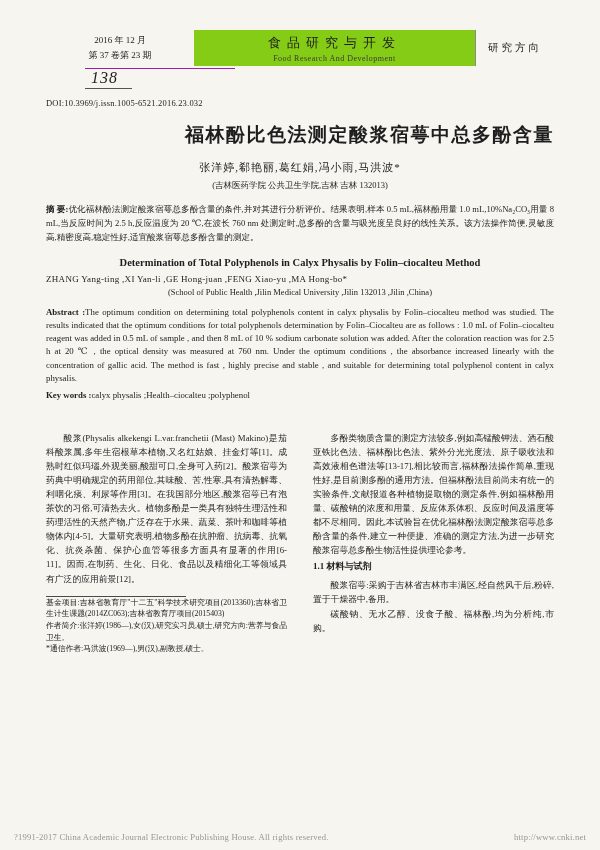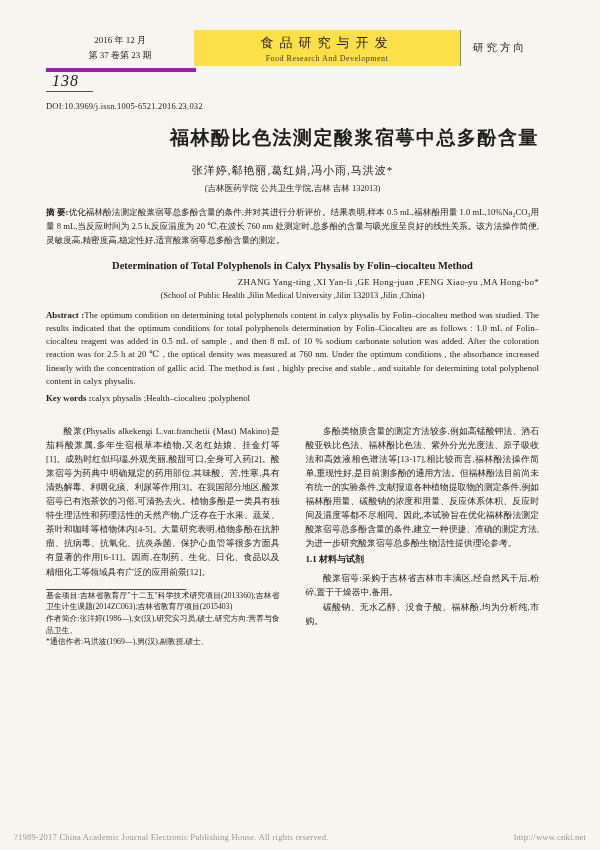--- a/index.html
+++ b/index.html
@@ -6,53 +6,53 @@
   .page {
     position:relative;
     width:600px; height:850px;
     margin:0 auto;
     background:#f6f5f0;
     color:#1e1e1e;
     font-family:"Liberation Serif","DejaVu Serif",serif;
     overflow:hidden;
     box-sizing:border-box;
   }
-  .content { padding:30px 61px 0 46px; }
+  .content { padding:30px 46px 0 46px; }
 
   
   .hdr { display:flex; align-items:stretch; }
   .hdr-left { width:148px; text-align:center; font-size:9px; line-height:1.65; padding-top:3px; }
-  .hdr-center { flex:1; background:#fde047; text-align:center; padding:4px 0 3px 0; }
+  .hdr-center { flex:1; background:#84cc16; text-align:center; padding:4px 0 3px 0; }
   .hdr-center .cn { font-size:13px; letter-spacing:6px; }
   .hdr-center .en { font-size:8px; color:#3a3a3a; margin-top:2px; letter-spacing:0.5px;text-align:center; }
   .hdr-right { width:78px; border-left:1px solid #8a8a84; display:flex; align-items:center; justify-content:center; font-size:10.5px; letter-spacing:3px; }
 
-  .pagenum-wrap { width:150px; margin-top:2px; border-top:4px solid #a21caf; }
+  .pagenum-wrap { width:150px; margin-top:2px; border-top:1px solid #a21caf;margin-left:39px; }
   .pagenum { display:inline-block; font-style:italic; font-size:16px; padding:0 14px 1px 6px; border-bottom:1px solid #55554f; letter-spacing:1px; }
 
   .doi { font-size:8.5px; margin-top:9px; letter-spacing:0.2px; }
 
   
   .title-cn { text-align:right; font-size:19px; font-weight:bold; letter-spacing:1.5px; margin-top:14px; }
   .authors-cn { text-align:center; font-size:11px; margin-top:12px; letter-spacing:1px; }
   .affil-cn { text-align:center; font-size:8.5px; margin-top:5px; }
 
   .abstract-cn { font-size:8.6px; line-height:1.62; text-align:justify; margin-top:11px; }
   .kw-cn { font-size:8.6px; margin-top:3px; }
   .b { font-weight:bold; }
 
   
   .title-en { text-align:center; font-size:10.5px; font-weight:bold; margin-top:12px; }
-  .authors-en { text-align:right; font-size:9px; margin-top:6px; letter-spacing:0.3px; }
+  .authors-en { text-align:left; font-size:9px; margin-top:6px; letter-spacing:0.3px; }
   .affil-en { text-align:center; font-size:8.5px; margin-top:3px; }
   .abstract-en { font-size:8.8px; line-height:1.5; text-align:justify; margin-top:9px; }
   .kw-en { font-size:8.8px; margin-top:5px; }
 
   
-  .cols { display:flex; gap:26px; margin-top:21px; }
+  .cols { display:flex; gap:26px; margin-top:31px; }
   .col { flex:1; font-size:8.8px; line-height:1.6; text-align:justify; }
   .col p { margin:0; text-indent:2em; }
   .col p + p { margin-top:1px; }
   .h1 { font-weight:bold; font-size:9.5px; margin:8px 0 5px 0; text-indent:0; }
   .h2 { font-weight:bold; font-size:9px; margin:2px 0 4px 0; text-indent:0; }
 
   .footnotes { margin-top:10px; font-size:7.8px; line-height:1.5; text-align:justify; }
   .fn-rule { width:140px; border-top:1px solid #4a4a44; margin-bottom:4px; }
   .footnotes div { margin:0; }
 
@@ -120,16 +120,16 @@
         <p>多酚类物质含量的测定方法较多,例如高锰酸钾法、酒石酸亚铁比色法、福林酚比色法、紫外分光光度法、原子吸收法和高效液相色谱法等[13-17],相比较而言,福林酚法操作简单,重现性好,是目前测多酚的通用方法。但福林酚法目前尚未有统一的实验条件,文献报道各种植物提取物的测定条件,例如福林酚用量、碳酸钠的浓度和用量、反应体系体积、反应时间及温度等都不尽相同。因此,本试验旨在优化福林酚法测定酸浆宿萼总多酚含量的条件,建立一种便捷、准确的测定方法,为进一步研究酸浆宿萼总多酚生物活性提供理论参考。</p>
         <div class="h2">1.1  材料与试剂</div>
         <p>酸浆宿萼:采购于吉林省吉林市丰满区,经自然风干后,粉碎,置于干燥器中,备用。</p>
         <p>碳酸钠、无水乙醇、没食子酸、福林酚,均为分析纯,市购。</p>
       </div>
     </div>
 
   </div>
 
   <div class="footer">
-    <span>?1989-2017 China Academic Journal Electronic Publishing House. All rights reserved.</span>
+    <span>?1991-2017 China Academic Journal Electronic Publishing House. All rights reserved.</span>
     <span>http://www.cnki.net</span>
   </div>
 </div>
 
 </body></html>

